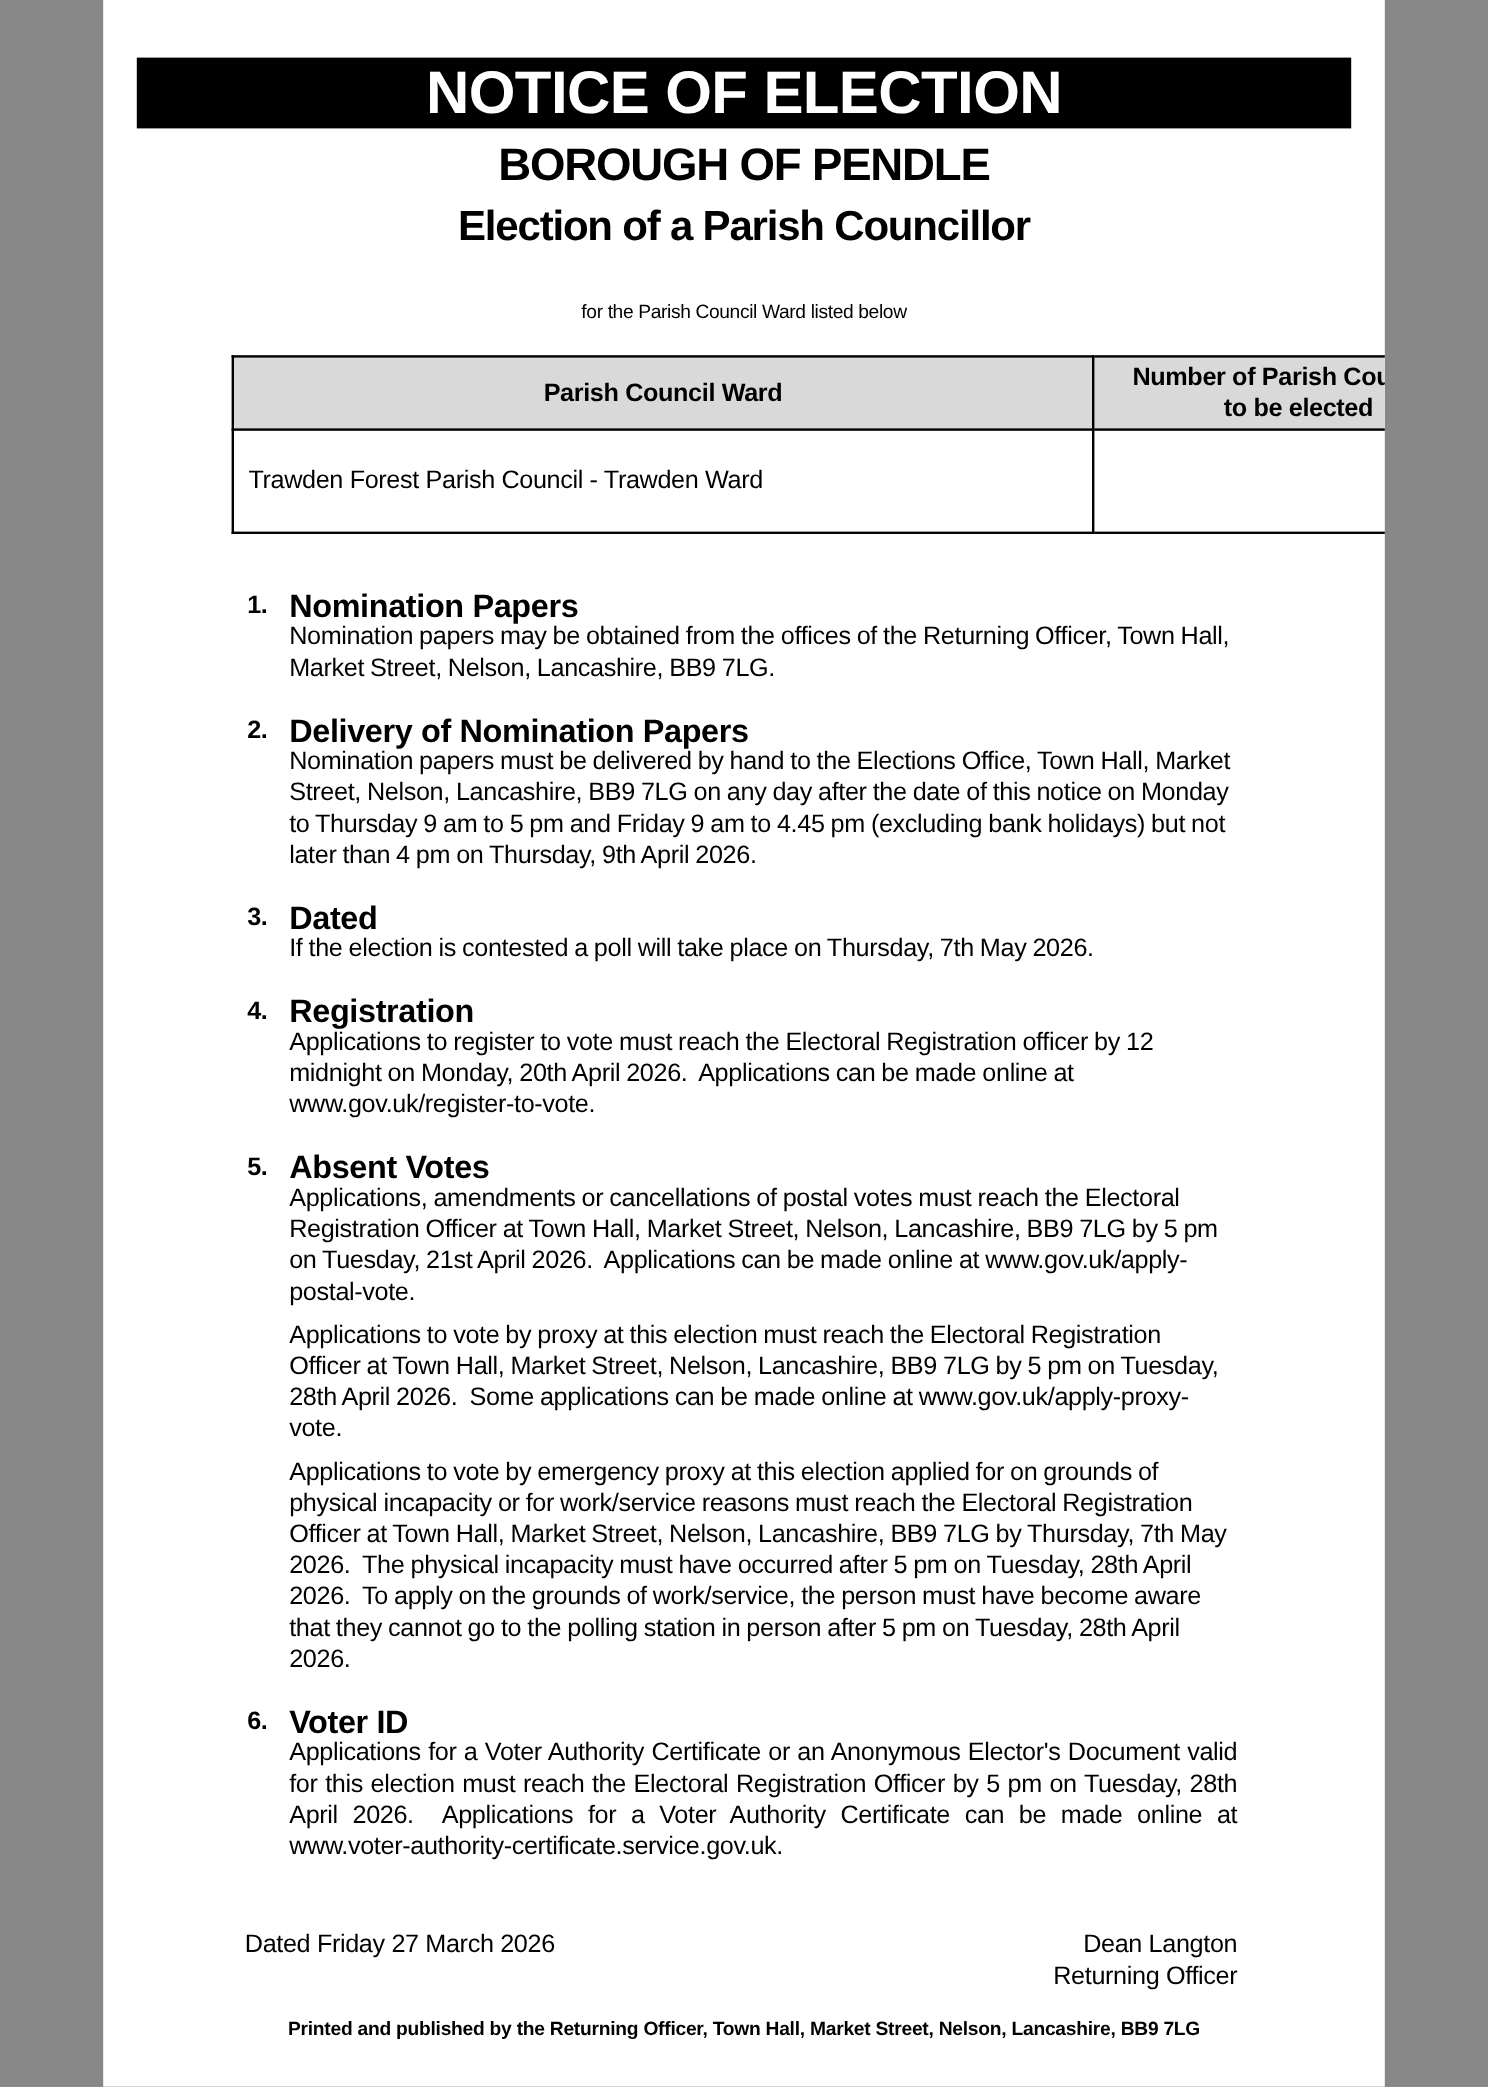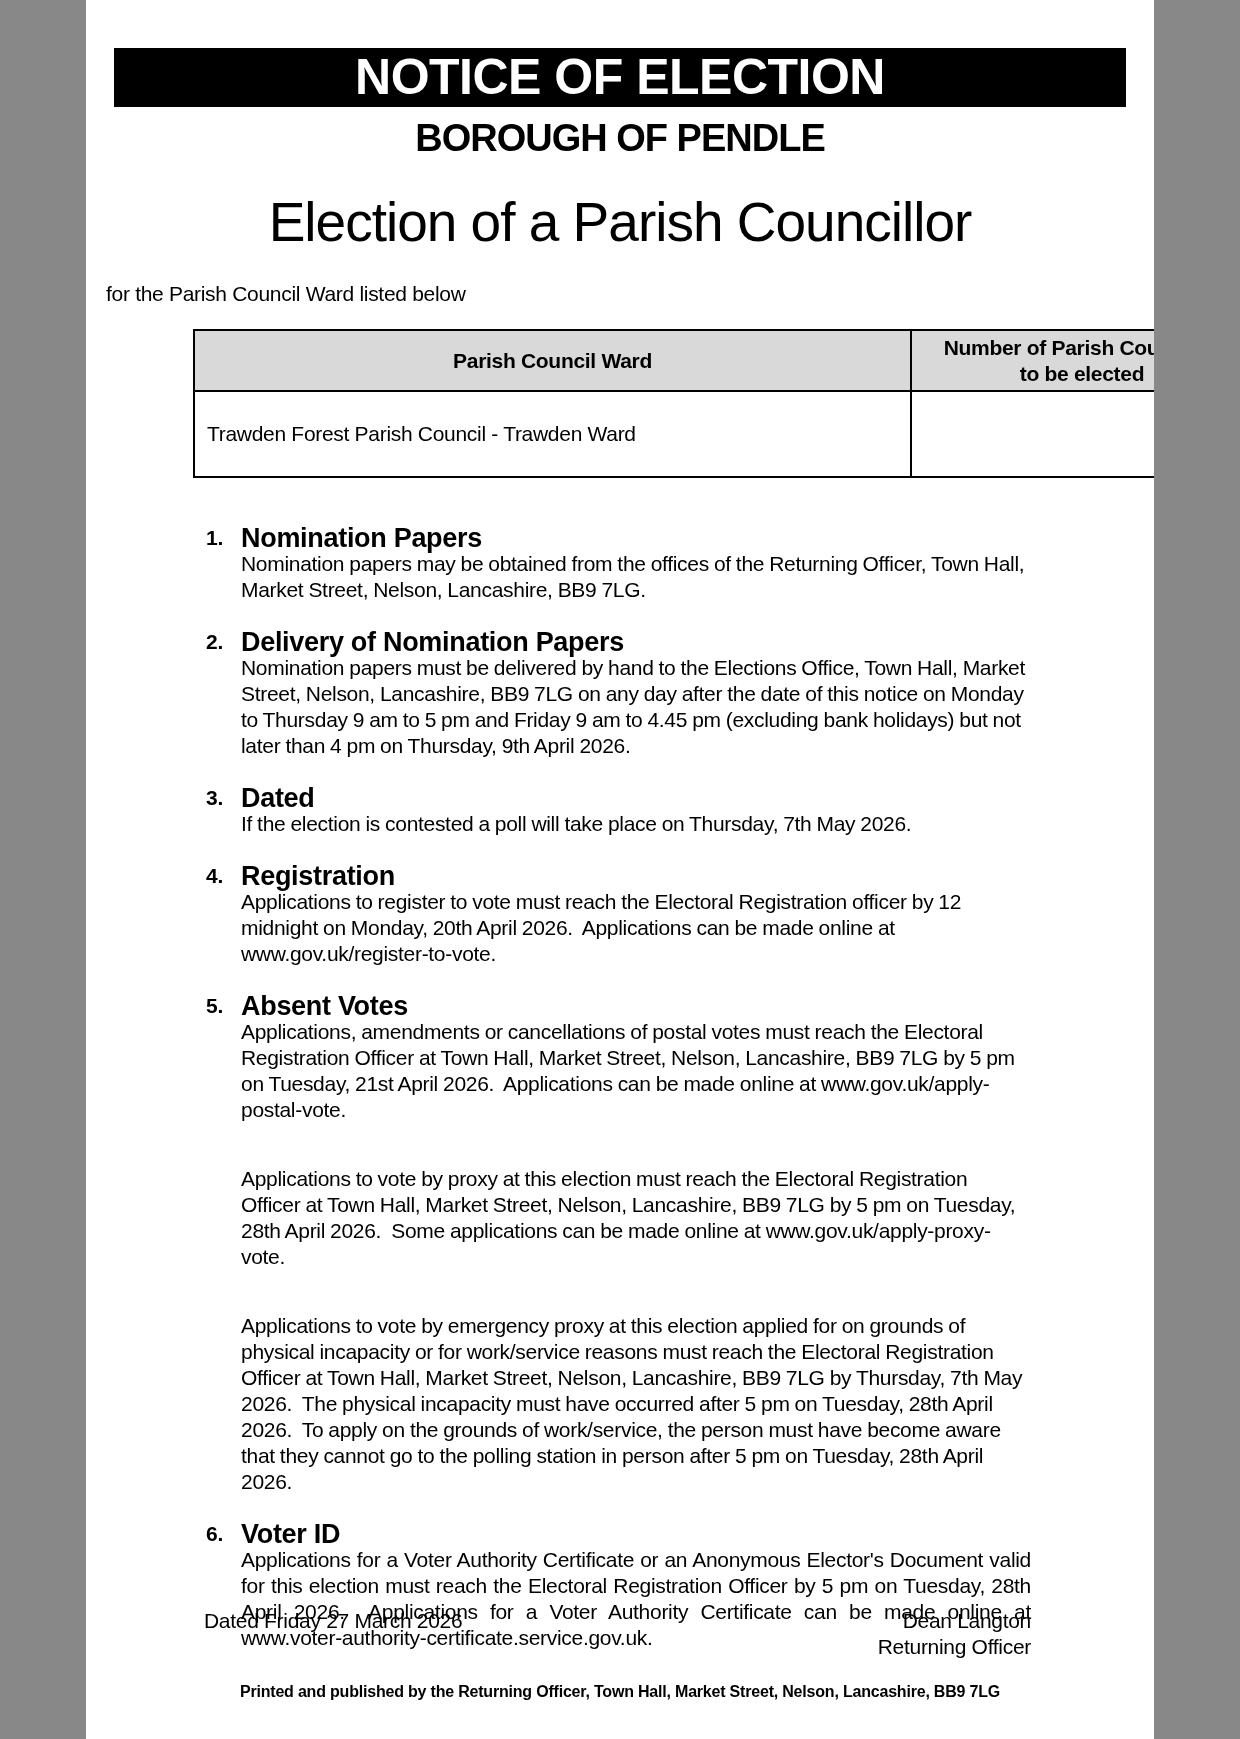--- a/index.html
+++ b/index.html
@@ -30,33 +30,33 @@
   
   .borough {
     margin-top: 10px;
     text-align: center;
     font-size: 38px;
     font-weight: bold;
     line-height: 42px;
     letter-spacing: -1px;
   }
   .election-title {
-    margin-top: 36px;
-    text-align: center;
-    font-size: 55px;
-    font-weight: normal;
+    margin-top: 3px;
+    text-align: center;
+    font-size: 35px;
+    font-weight: bold;
     line-height: 54px;
     letter-spacing: -1px;
   }
   .subtitle {
     margin-top: 32px;
-    font-size: 21px;
-    line-height: 26px;
-    letter-spacing: -0.3px;
-    margin-left: 20px;
+    text-align: center;
+    font-size: 16px;
+    line-height: 26px;
+    letter-spacing: -0.3px;
   }
   
   table.ward-table {
     margin: 22px 0 0 107px;
     width: 1059px;
     border-collapse: collapse;
     table-layout: fixed;
   }
   .ward-table col.c1 { width: 717px; }
   .ward-table col.c2 { width: 342px; }
@@ -102,21 +102,21 @@
     line-height: 26px;
     letter-spacing: -0.3px;
   }
   .para {
     font-size: 21px;
     line-height: 26px;
     letter-spacing: -0.3px;
     word-spacing: -0.5px;
     white-space: pre-wrap;
   }
-  .para + .para { margin-top: 43px; }
+  .para + .para { margin-top: 10px; }
   .para.justify { text-align: justify; }
   
   .footer-row {
     position: absolute;
     left: 118px;
     right: 123px;
     top: 1608px;
     display: flex;
     justify-content: space-between;
     align-items: flex-start;

